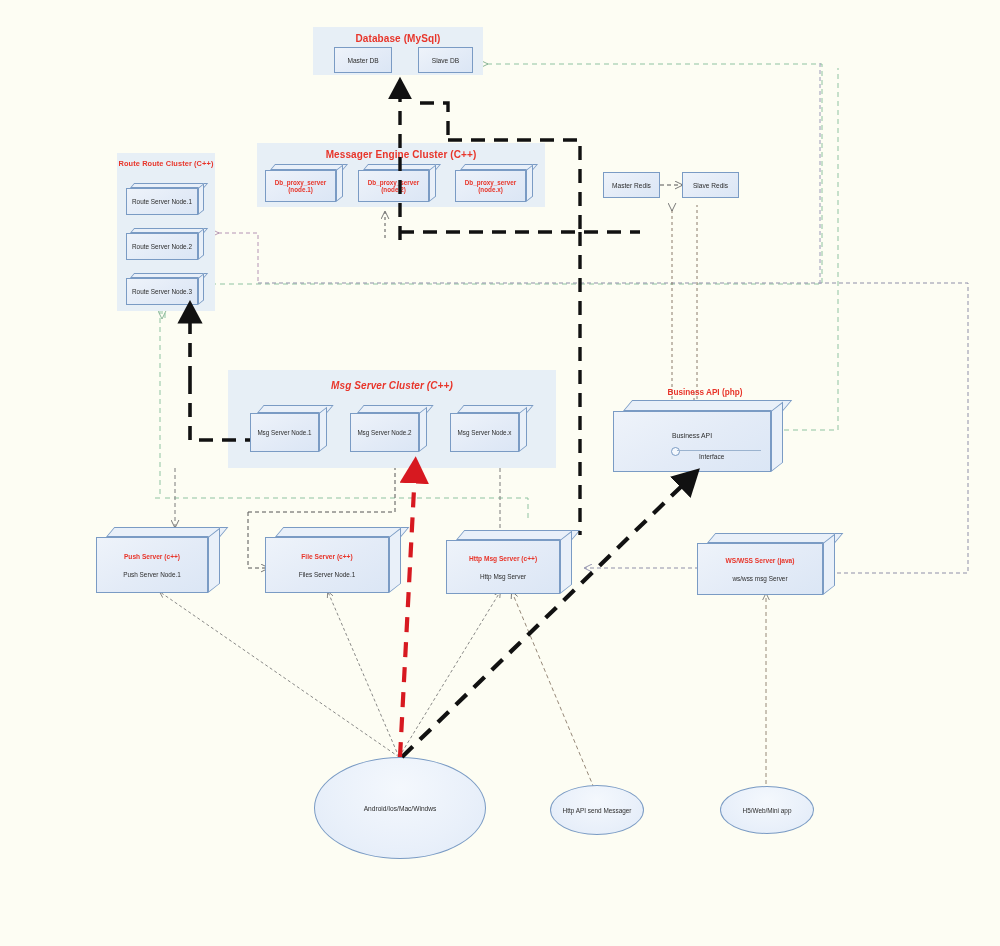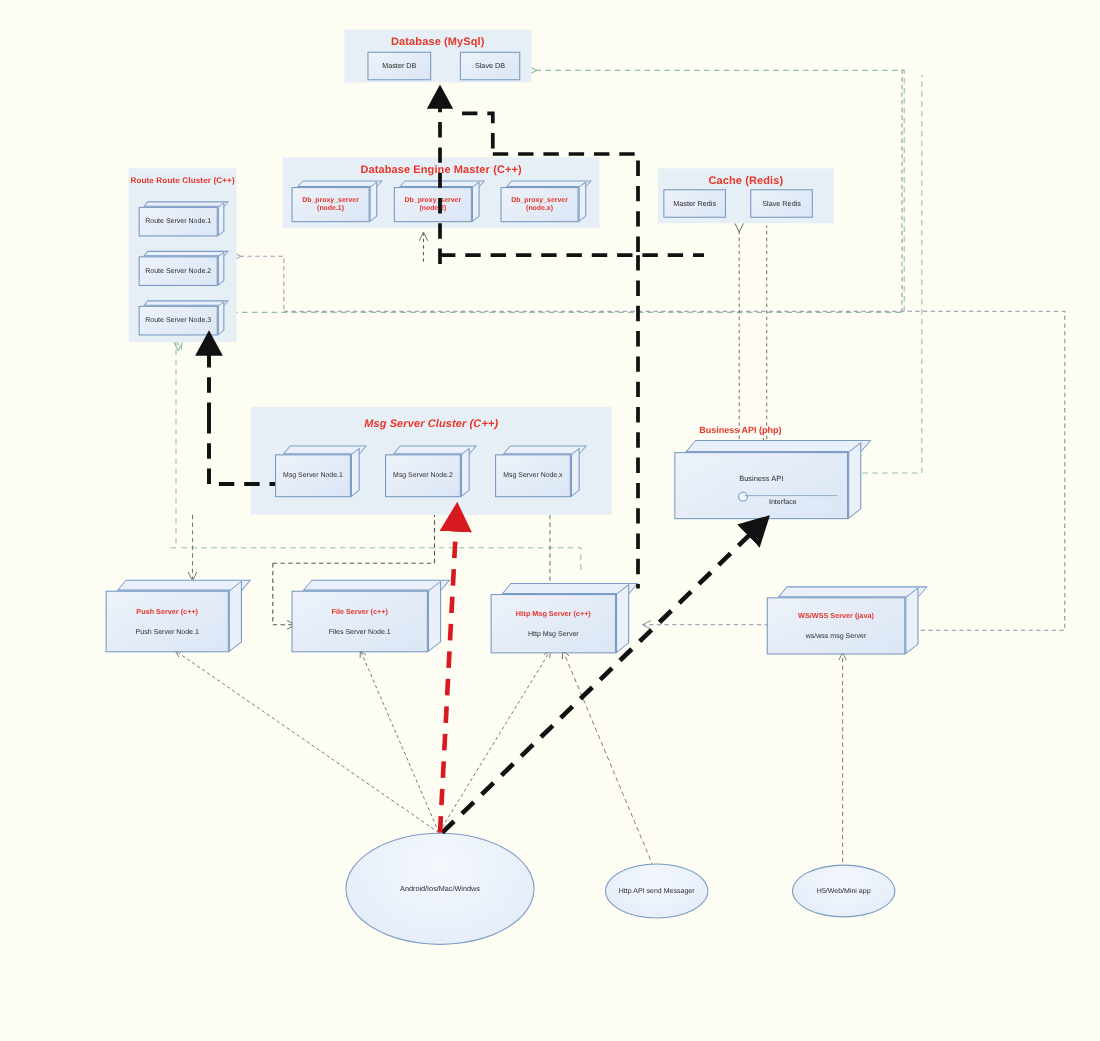--- a/index.html
+++ b/index.html
@@ -146,26 +146,23 @@
 
   <div class="panel" style="left:313px;top:27px;width:170px;height:48px;">
     <div class="panel-title">Database (MySql)</div>
   </div>
 
   <div class="panel" style="left:117px;top:153px;width:98px;height:158px;">
     <div class="panel-title" style="font-size:7.4px;">Route Route Cluster (C++)</div>
   </div>
 
   <div class="panel" style="left:257px;top:143px;width:288px;height:64px;">
-    <div class="panel-title">Database Engine Master  (C++)</div>
-  </div>
-
-  <div class="panel" style="left:598px;top:153px;width:160px;height:50px;">
-    <div class="panel-title">Cache (Redis)</div>
-  </div>
+    <div class="panel-title">Messager Engine Cluster  (C++)</div>
+  </div>
+
 
   <div class="panel" style="left:228px;top:370px;width:328px;height:98px;">
     <div class="panel-title" style="top:10px;font-style:italic;">Msg Server Cluster (C++)</div>
   </div>
 
   <div class="box3d" style="left:334px;top:47px;width:58px;height:26px;">
     <div class="face" style="width:58px;height:26px;">
       <span class="lbl-dark" style="font-size:6.6px;">Master DB</span>
     </div>
   </div>
@@ -248,21 +245,21 @@
     </div>
   </div>
   <div class="box3d" style="left:450px;top:405px;width:77px;height:47px;">
     <div class="topf" style="left:7px;top:0px;width:70px;height:8px;transform:skewX(-40deg);transform-origin:bottom left;"></div>
     <div class="sidef" style="left:69px;top:8px;width:8px;height:39px;transform:skewY(-38deg);transform-origin:top left;"></div>
     <div class="face" style="left:0;top:8px;width:69px;height:39px;">
       <span class="lbl-dark" style="font-size:6.3px;">Msg Server Node.x</span>
     </div>
   </div>
 
-  <div style="position:absolute;left:593px;top:381px;width:160px;text-align:center;z-index:4;">
+  <div style="position:absolute;left:625px;top:381px;width:160px;text-align:center;z-index:4;">
     <span style="color:#e8352a;font-size:8.2px;font-weight:bold;">Business API (php)</span>
   </div>
   <div class="box3d" style="left:613px;top:400px;width:170px;height:72px;">
     <div class="topf" style="left:10px;top:0px;width:160px;height:11px;transform:skewX(-40deg);transform-origin:bottom left;"></div>
     <div class="sidef" style="left:158px;top:11px;width:12px;height:61px;transform:skewY(-38deg);transform-origin:top left;"></div>
     <div class="face" style="left:0;top:11px;width:158px;height:61px;justify-content:flex-start;padding-top:20px;">
       <span class="lbl-dark" style="font-size:6.8px;">Business API</span>
     </div>
     <div class="iface" style="left:58px;top:47px;width:90px;height:16px;">
       <div class="circ"></div>

